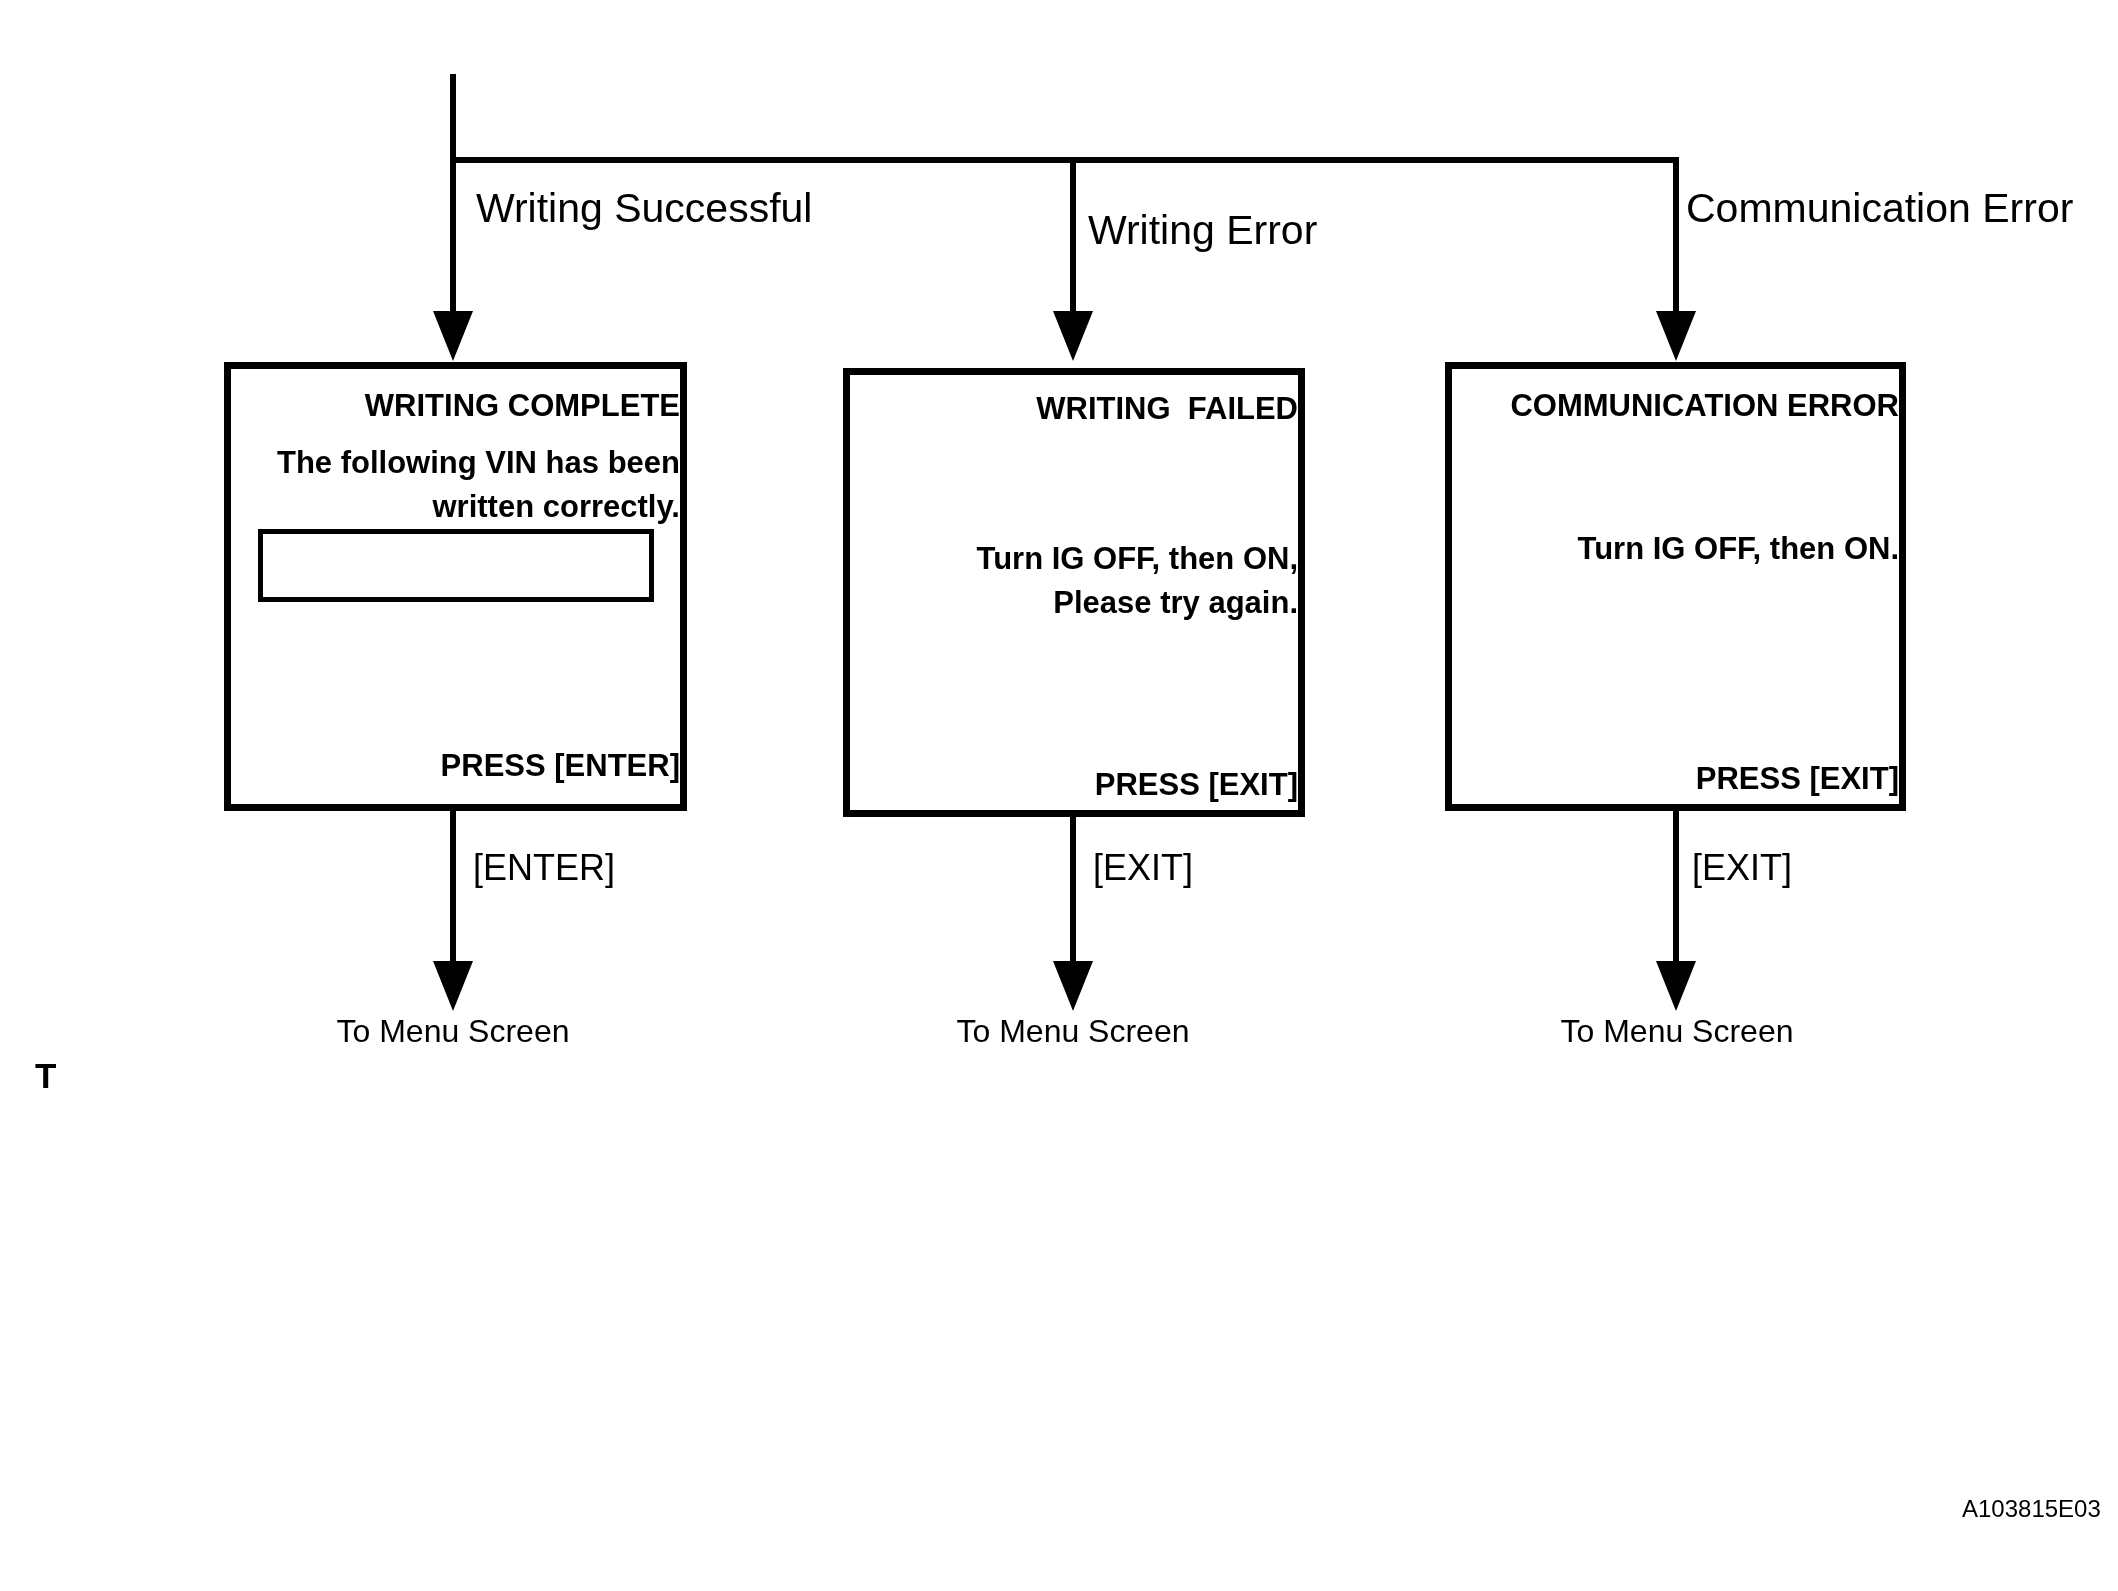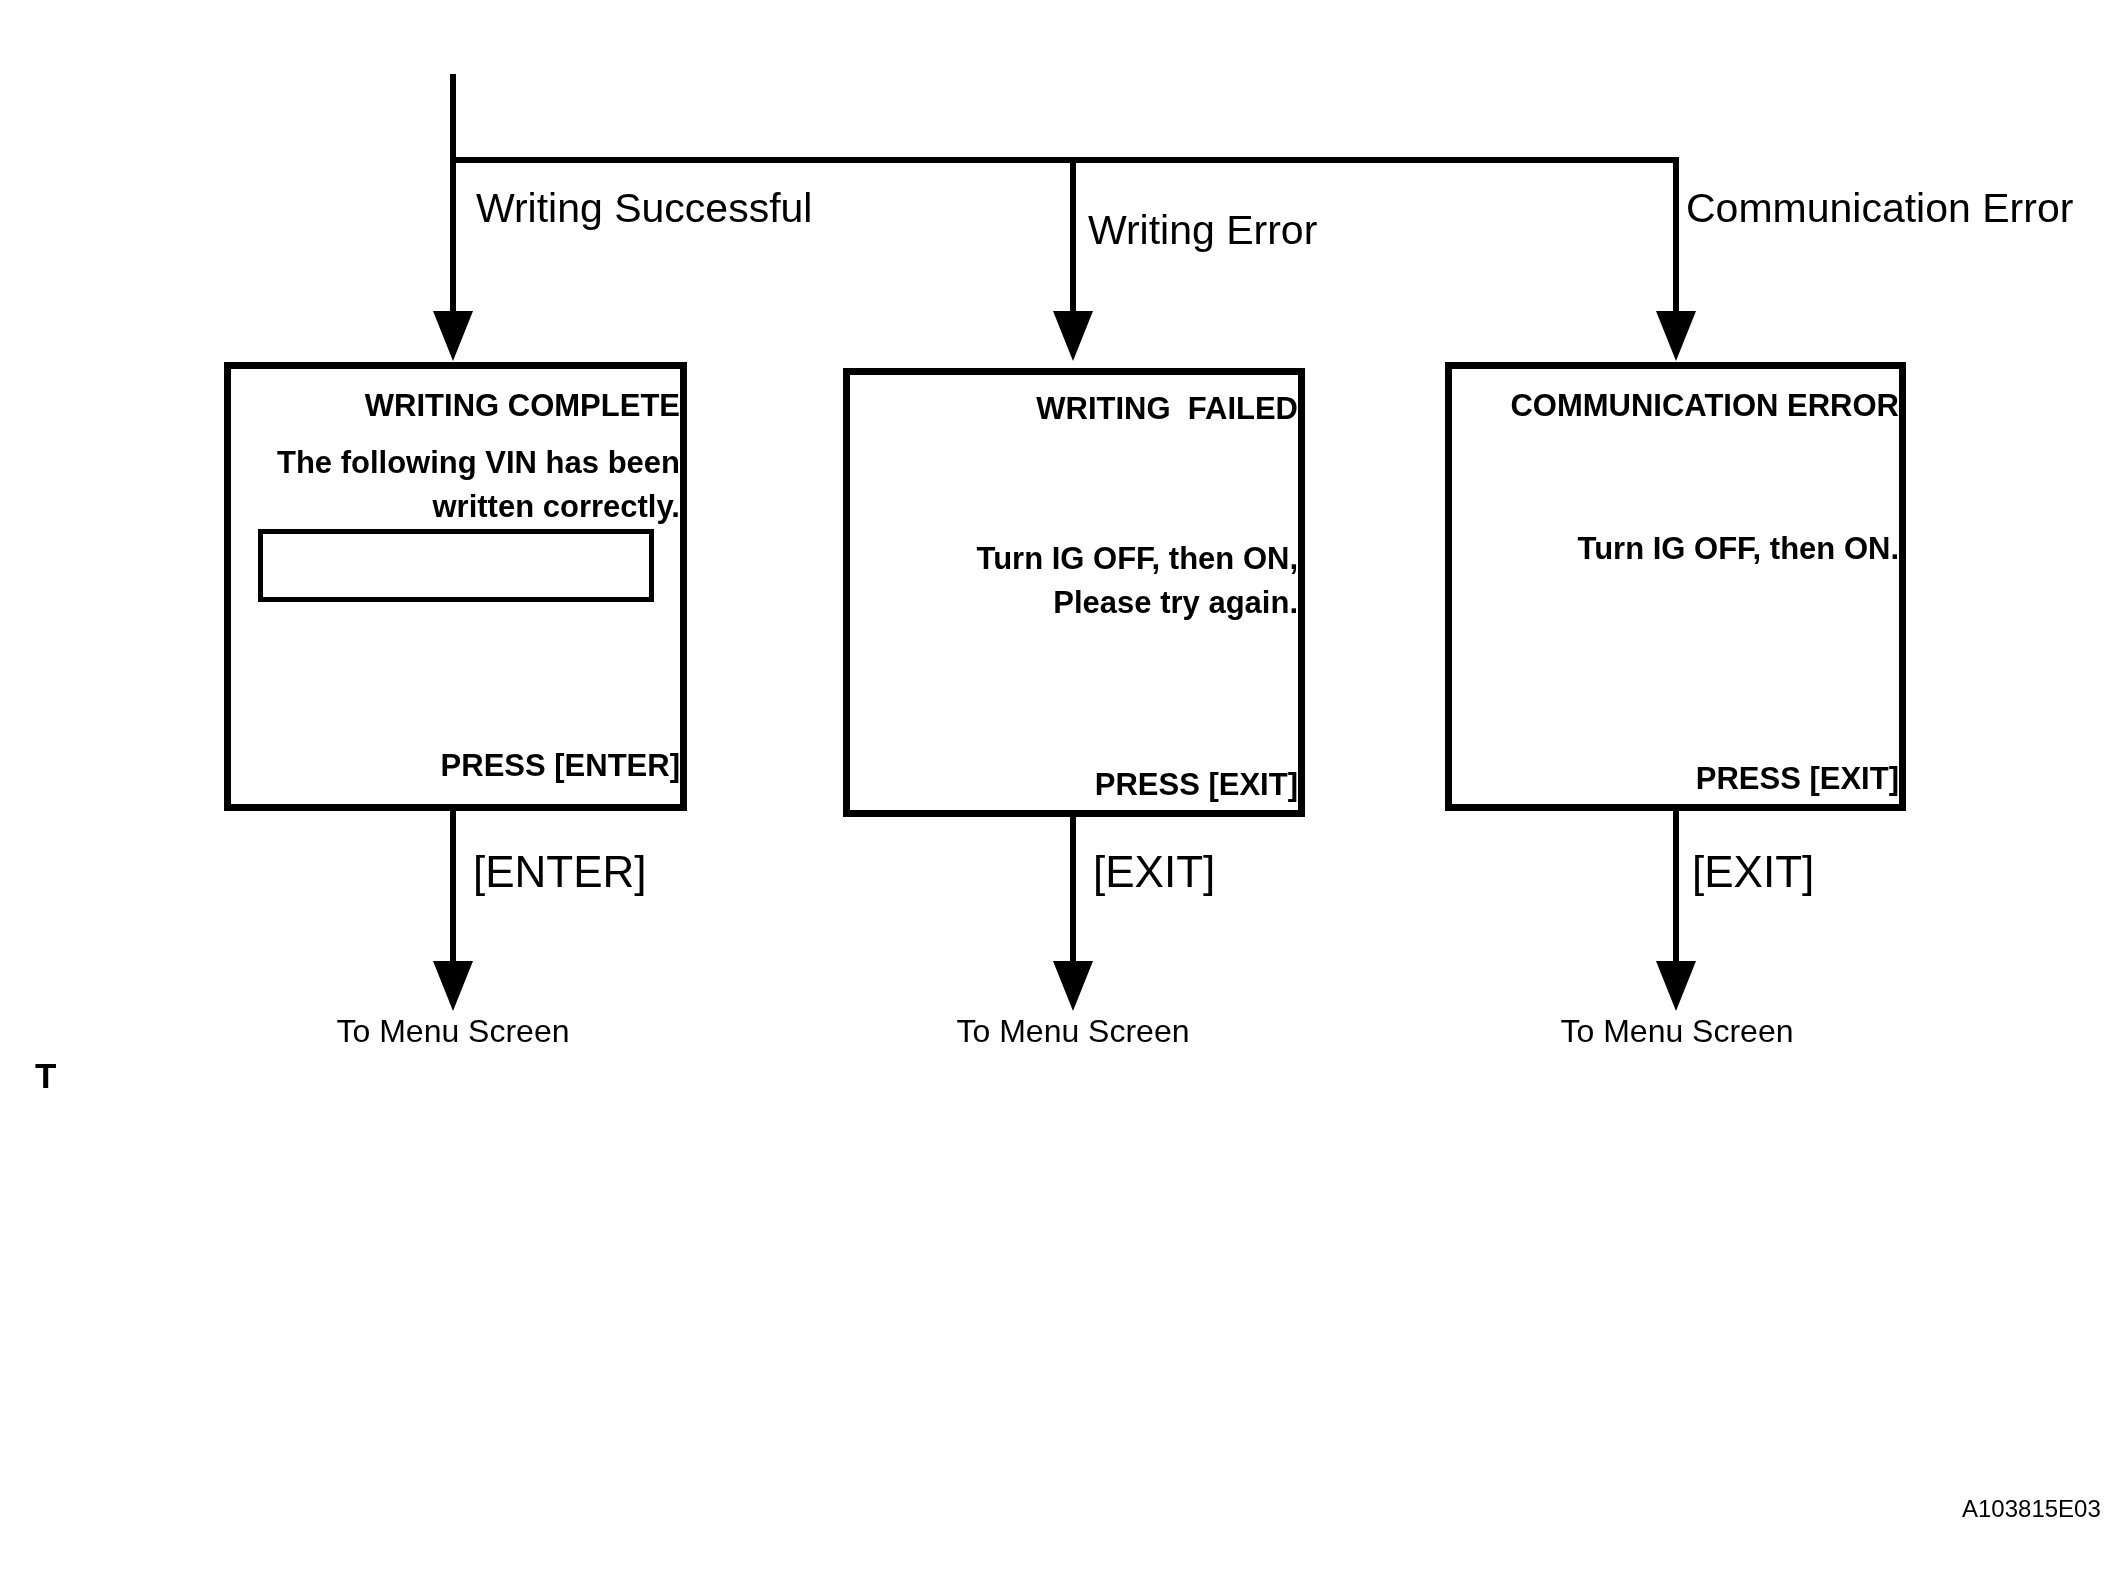--- a/index.html
+++ b/index.html
@@ -50,21 +50,21 @@
     position: absolute;
     left: 50%;
     transform: translateX(-50%);
     width: 386px;
     height: 63px;
     border: 5px solid #000;
     background: #fff;
   }
   .key-label {
     position: absolute;
-    font-size: 44px;
+    font-size: 36px;
     line-height: 1.1;
     white-space: pre-wrap;
   }
   .menu-label {
     position: absolute;
     width: 420px;
     text-align: center;
     font-size: 32px;
     line-height: 1.1;
     white-space: pre-wrap;

